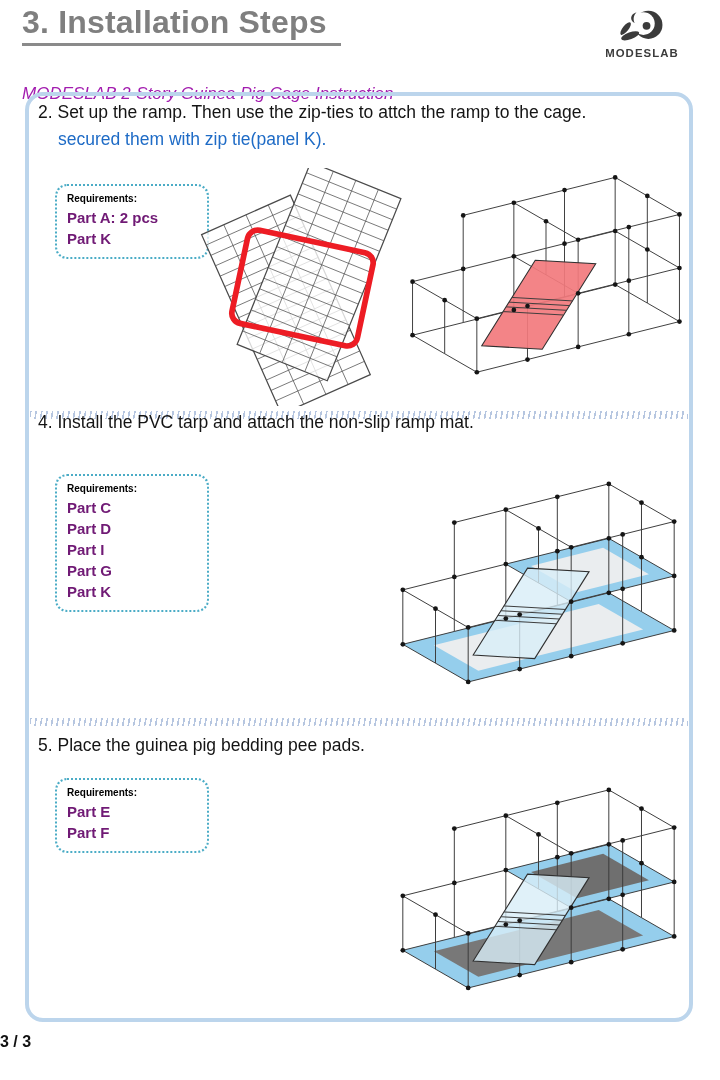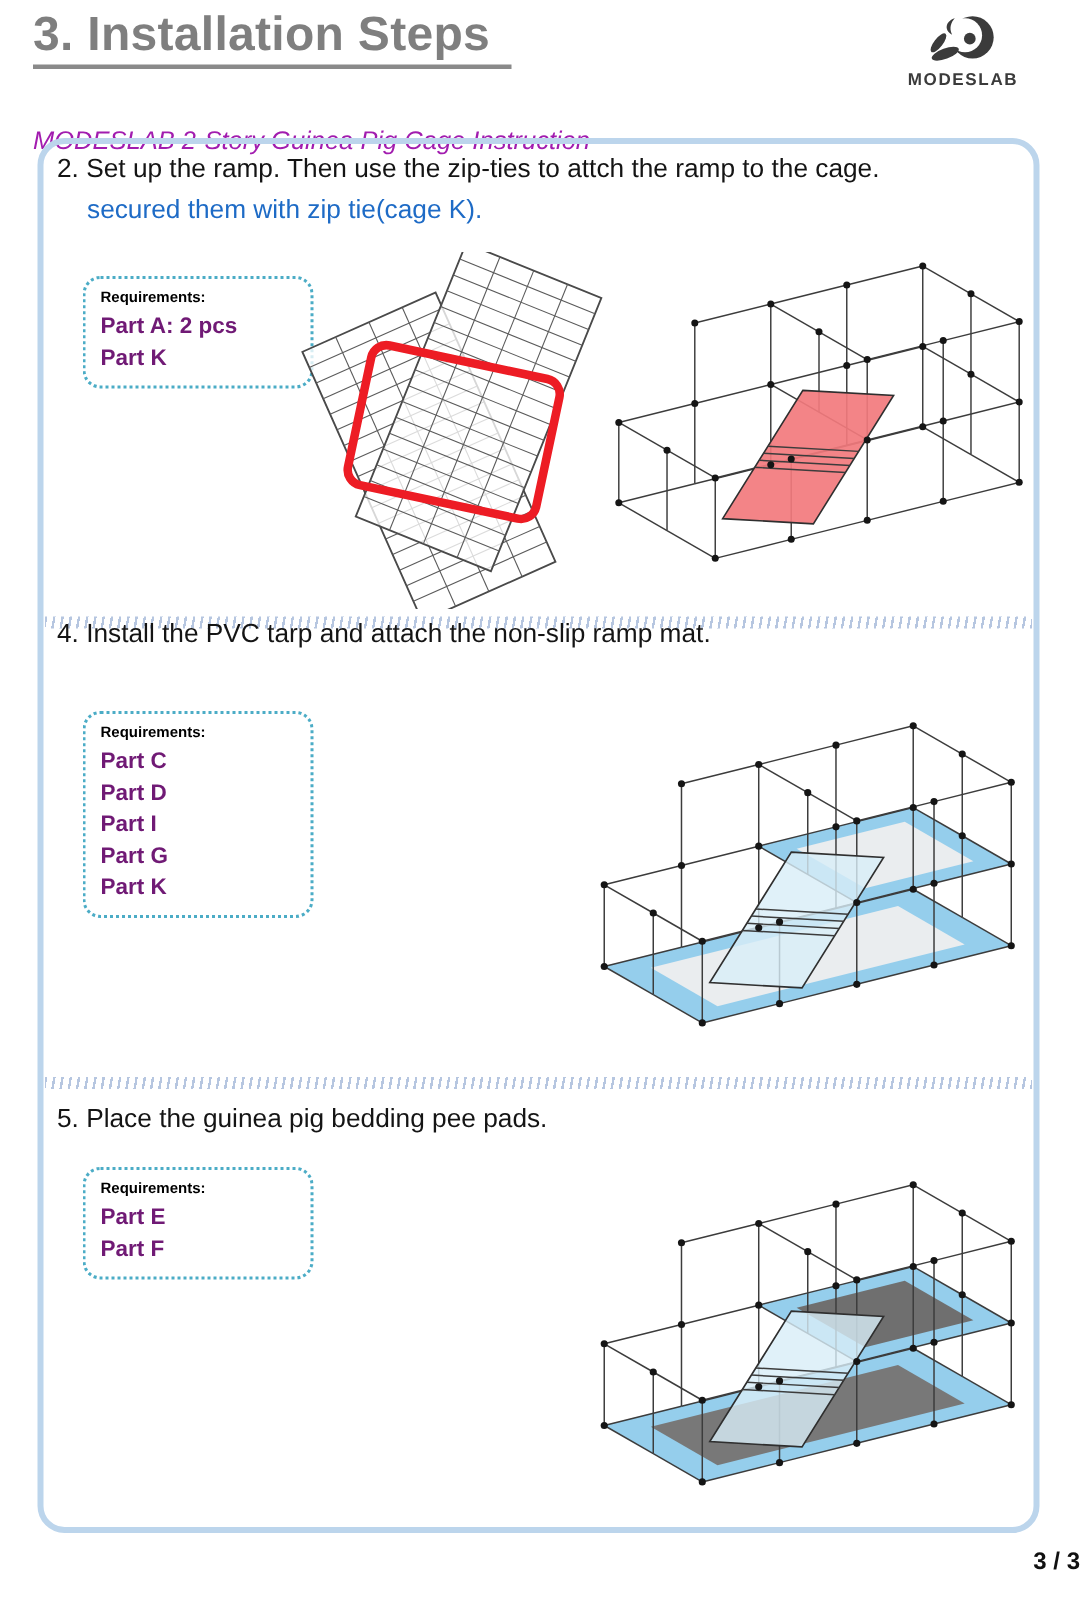--- a/index.html
+++ b/index.html
@@ -44,21 +44,21 @@
     background:repeating-linear-gradient(100deg,
       var(--divider-blue,#B6C6E0) 0 1.6px,transparent 1.6px 5.4px);
   }
   .d1{top:315px;} .d2{top:622px;}
   .panels{position:absolute;left:168px;top:72px;width:212px;height:238px;}
   .cage{position:absolute;}
   .c1{left:366px;top:52px;width:302px;height:239px;}
   .c2{left:356px;top:358px;width:307px;height:243px;}
   .c3{left:356px;top:664px;width:307px;height:243px;}
   .footer{
-    position:absolute;left:0;top:1033px;width:720px;text-align:right;
+    position:absolute;left:0;top:1033px;width:720px;text-align:left;
     font-size:16px;font-weight:bold;color:#111;
   }
 </style>
 </head>
 <body>
 
 <div>
 
   <div class="title">3. Installation Steps</div>
   <div class="subtitle">MODESLAB 2-Story Guinea Pig Cage Instruction</div>
@@ -72,21 +72,21 @@
       <ellipse cx="37" cy="23" rx="8.5" ry="3.2" transform="rotate(-52 37 23)" fill="#3B3B3B"></ellipse>
       <path d="M49,5 C42,7 41,14 47,17 C44.5,12 46.5,7.5 49,5 Z" fill="#3B3B3B"></path>
       <text x="55" y="54" text-anchor="middle" font-size="12.5" font-weight="bold" letter-spacing="1.2" fill="#3B3B3B">MODESLAB</text>
     </svg>
   </div>
 
   <div class="container">
 
     <div class="step-heading s3">2. Set up the ramp. Then use the zip-ties to attch the ramp to the cage.</div>
     <div class="note">
-      <div>secured them with zip tie(cage K).</div>
+      <div>secured them with zip tie(panel K).</div>
     </div>
     <div class="reqbox r1">
       <div class="label">Requirements:</div>
       <div class="item">Part A: 2 pcs</div>
       <div class="item">Part K</div>
     </div>
     <svg class="panels" id="panels" viewBox="0 0 205 230">
         <g transform="translate(86,132) rotate(-24)">
           <rect x="-47" y="-95" width="94" height="190" fill="#fff" fill-opacity="0.78" stroke="#4A4A4A" stroke-width="1.2"></rect>
           <line x1="-47" y1="-84" x2="47" y2="-84" stroke="#5A5A5A" stroke-width="0.7"></line>

